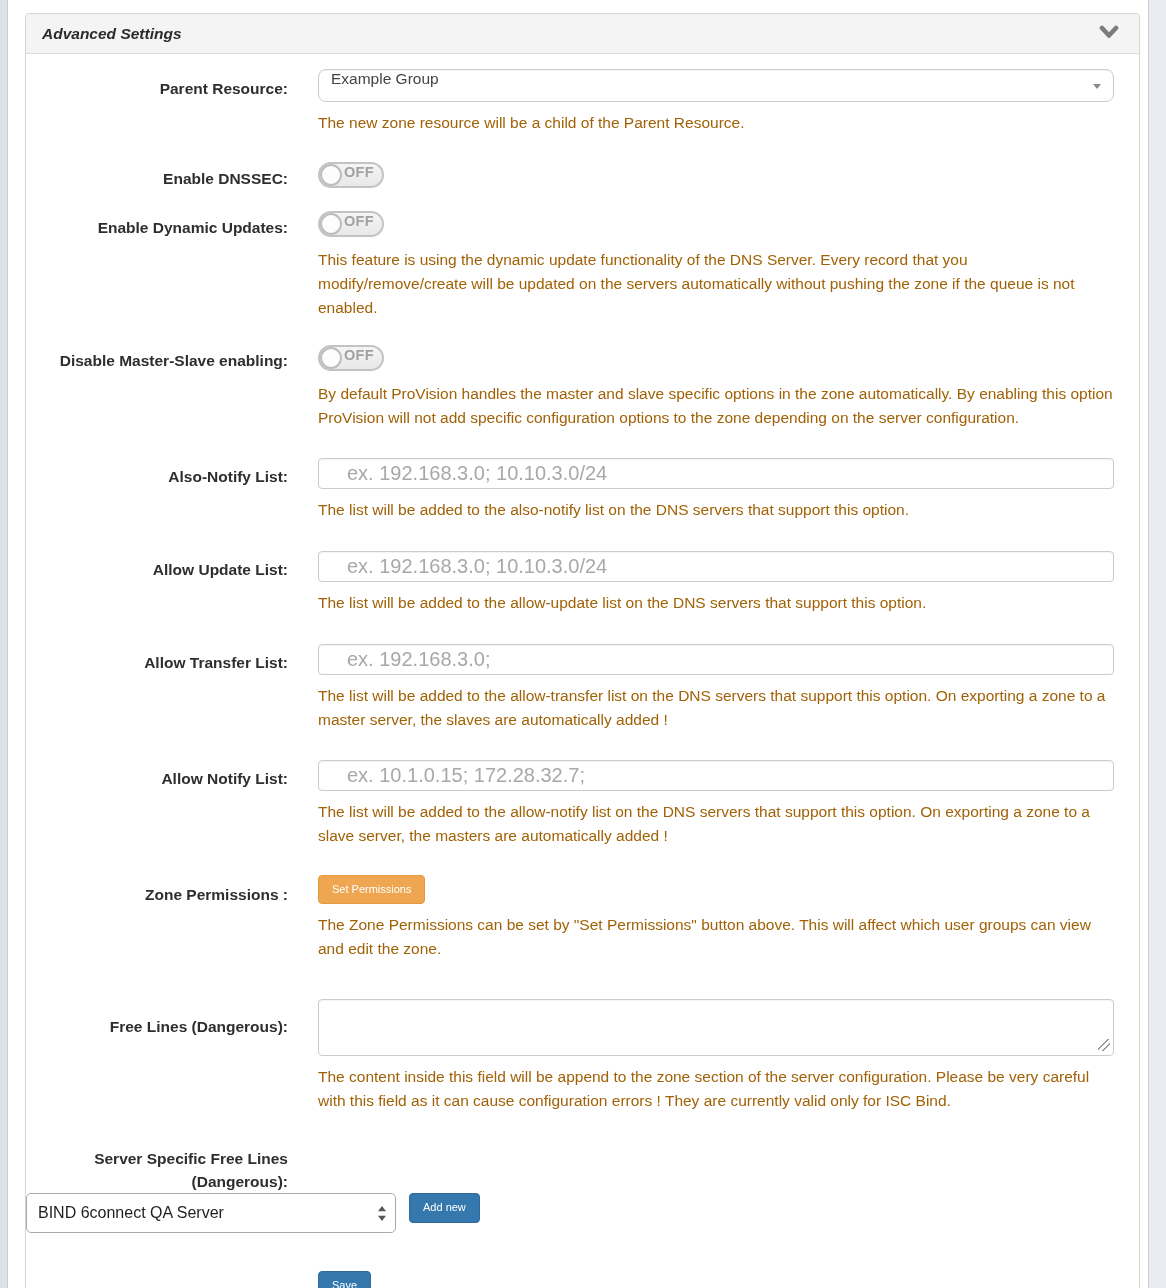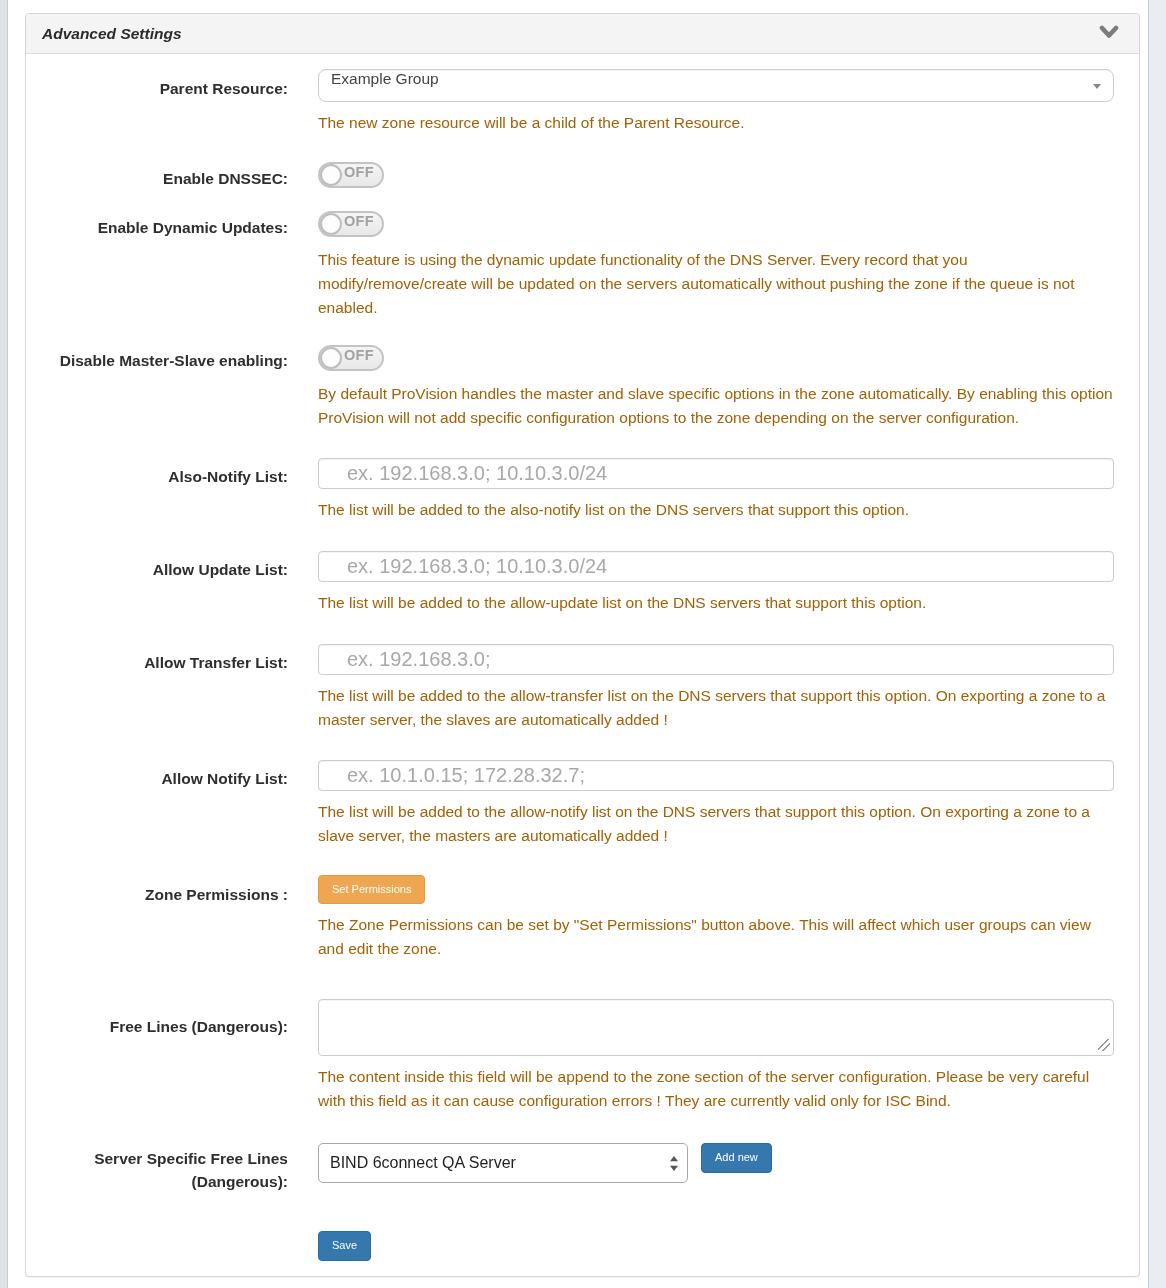--- a/index.html
+++ b/index.html
@@ -229,21 +229,21 @@
       <div class="frow-label" style="padding-top:16px;">Free Lines (Dangerous):</div>
       <div class="frow-control">
         <div class="ta-wrap">
           <textarea class="free-lines" style=""></textarea>
           <span class="resize-handle"></span>
         </div>
         <div class="desc">The content inside this field will be append to the zone section of the server configuration. Please be very careful with this field as it can cause configuration errors ! They are currently valid only for ISC Bind.</div>
       </div>
     </div>
 
-    <div class="frow" style="margin-bottom:38px;">
+    <div class="frow" style="margin-bottom:38px;flex-direction:column;">
       <div class="frow-label sr-only-label">Server Specific Free Lines (Dangerous):</div>
       <div class="frow-control">
         <div class="inline-row">
           <div class="select-native">
             <span>BIND 6connect QA Server</span>
             <span style="display:inline-flex;">
               <svg width="10" height="17" viewBox="0 0 10 17">
                 <path d="M5 1 L9 6.2 H1 Z" fill="#565656"></path>
                 <path d="M5 16 L1 10.8 H9 Z" fill="#565656"></path>
               </svg>

